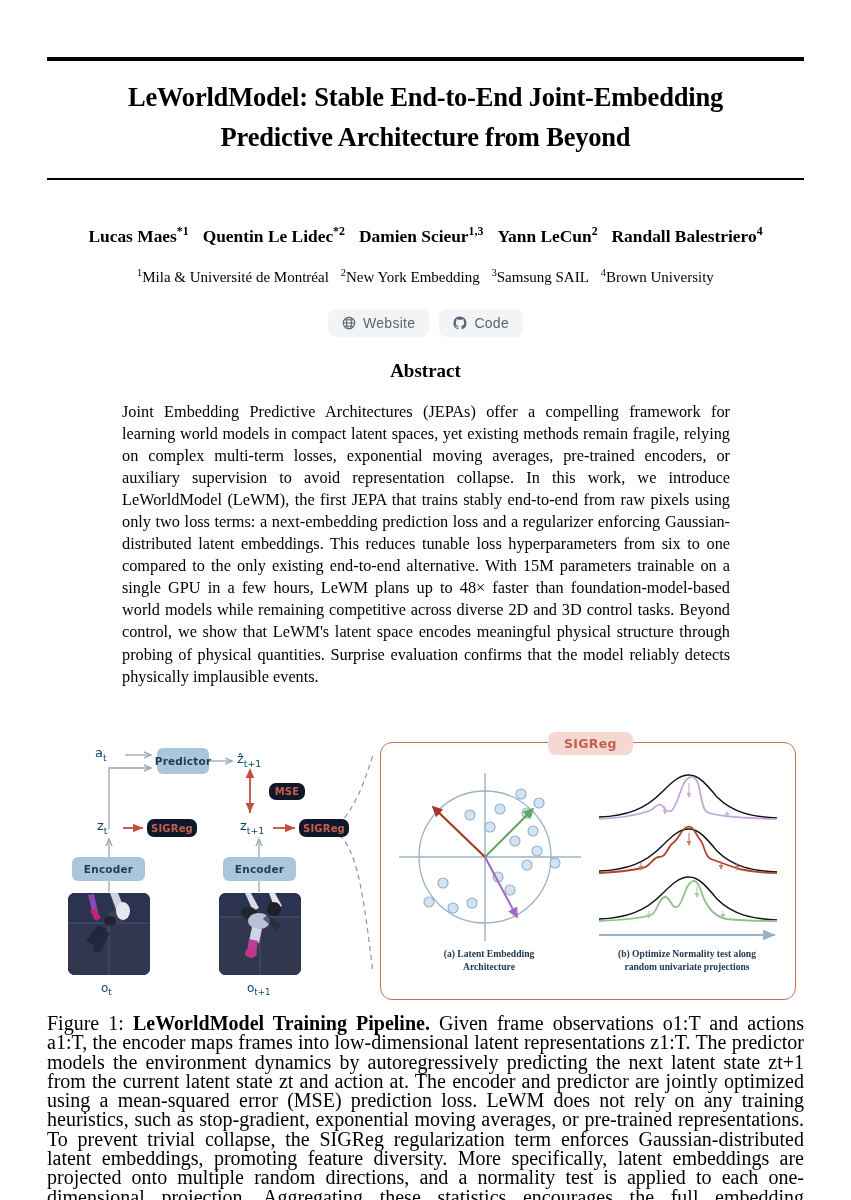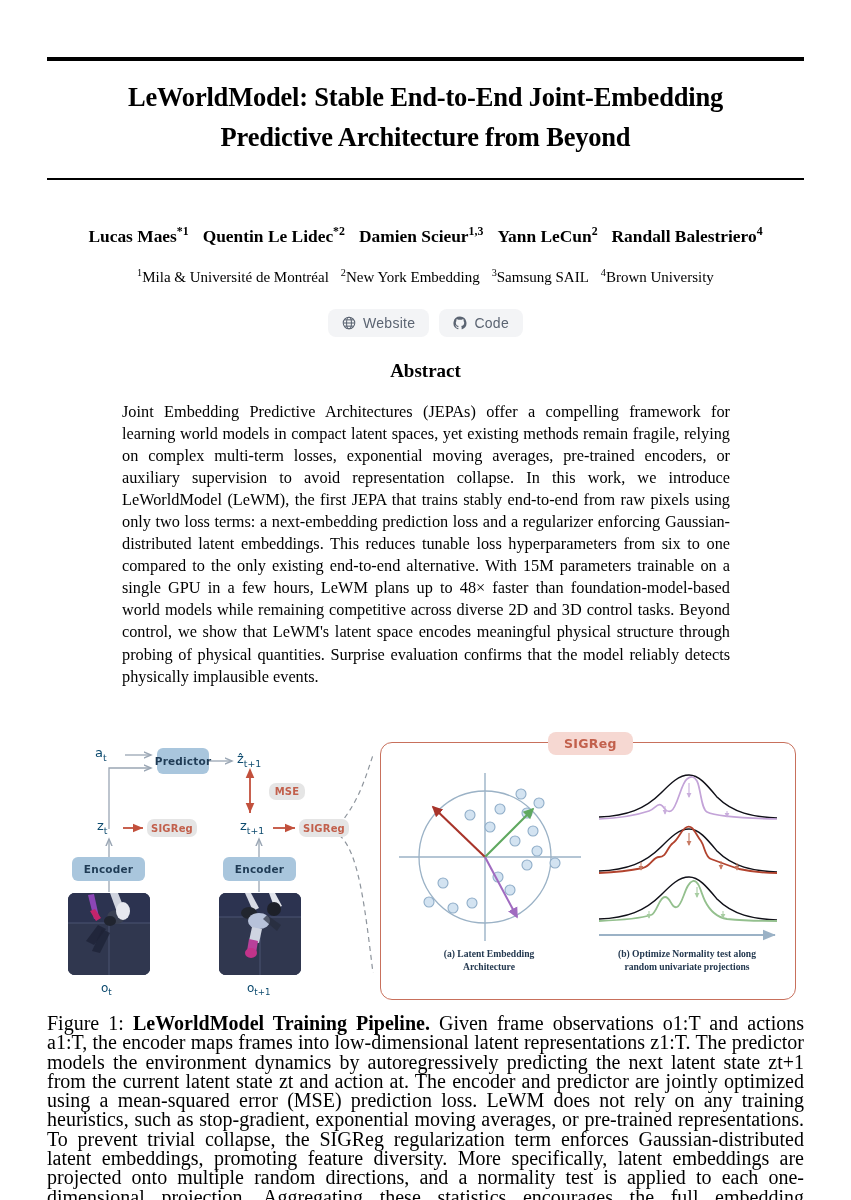--- a/index.html
+++ b/index.html
@@ -135,21 +135,21 @@
     font-weight: bold;
     font-size: 10.5px;
     display: flex;
     align-items: center;
     justify-content: center;
     border-radius: 6px;
     letter-spacing: 0.2px;
   }
   .pill {
     position: absolute;
-    background: #e5e5e5;
+    background: #0f172a;
     color: #c2604c;
     font-family: "DejaVu Sans", "Liberation Sans", sans-serif;
     font-weight: bold;
     font-size: 10px;
     display: flex;
     align-items: center;
     justify-content: center;
     border-radius: 7px;
     letter-spacing: 0.2px;
   }

